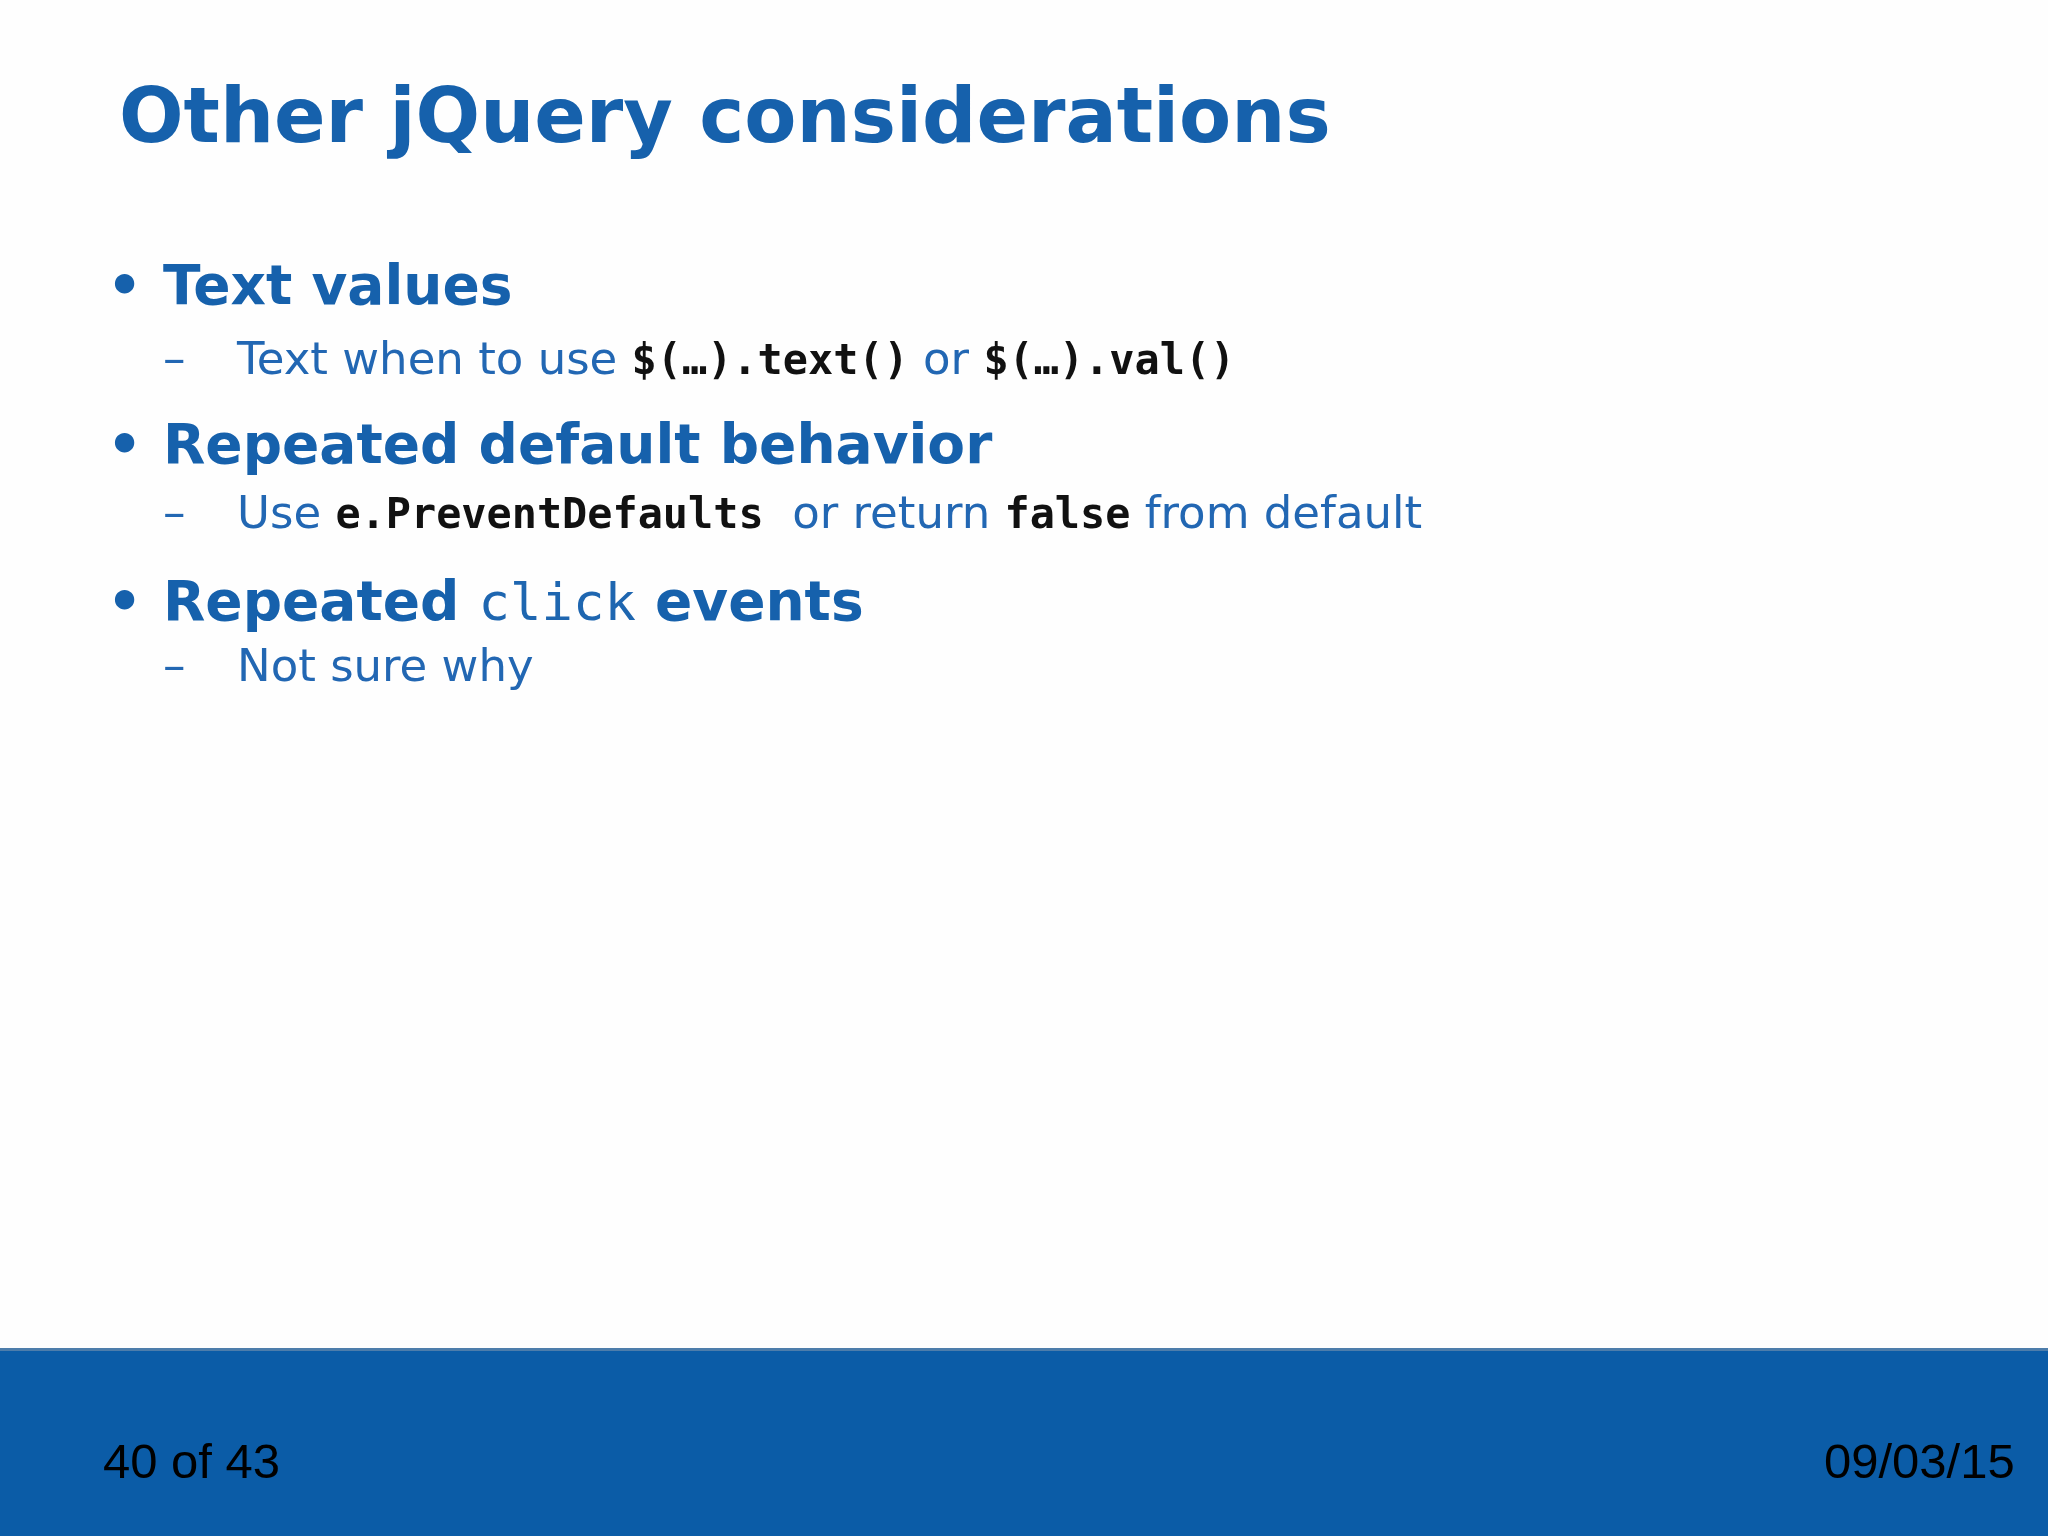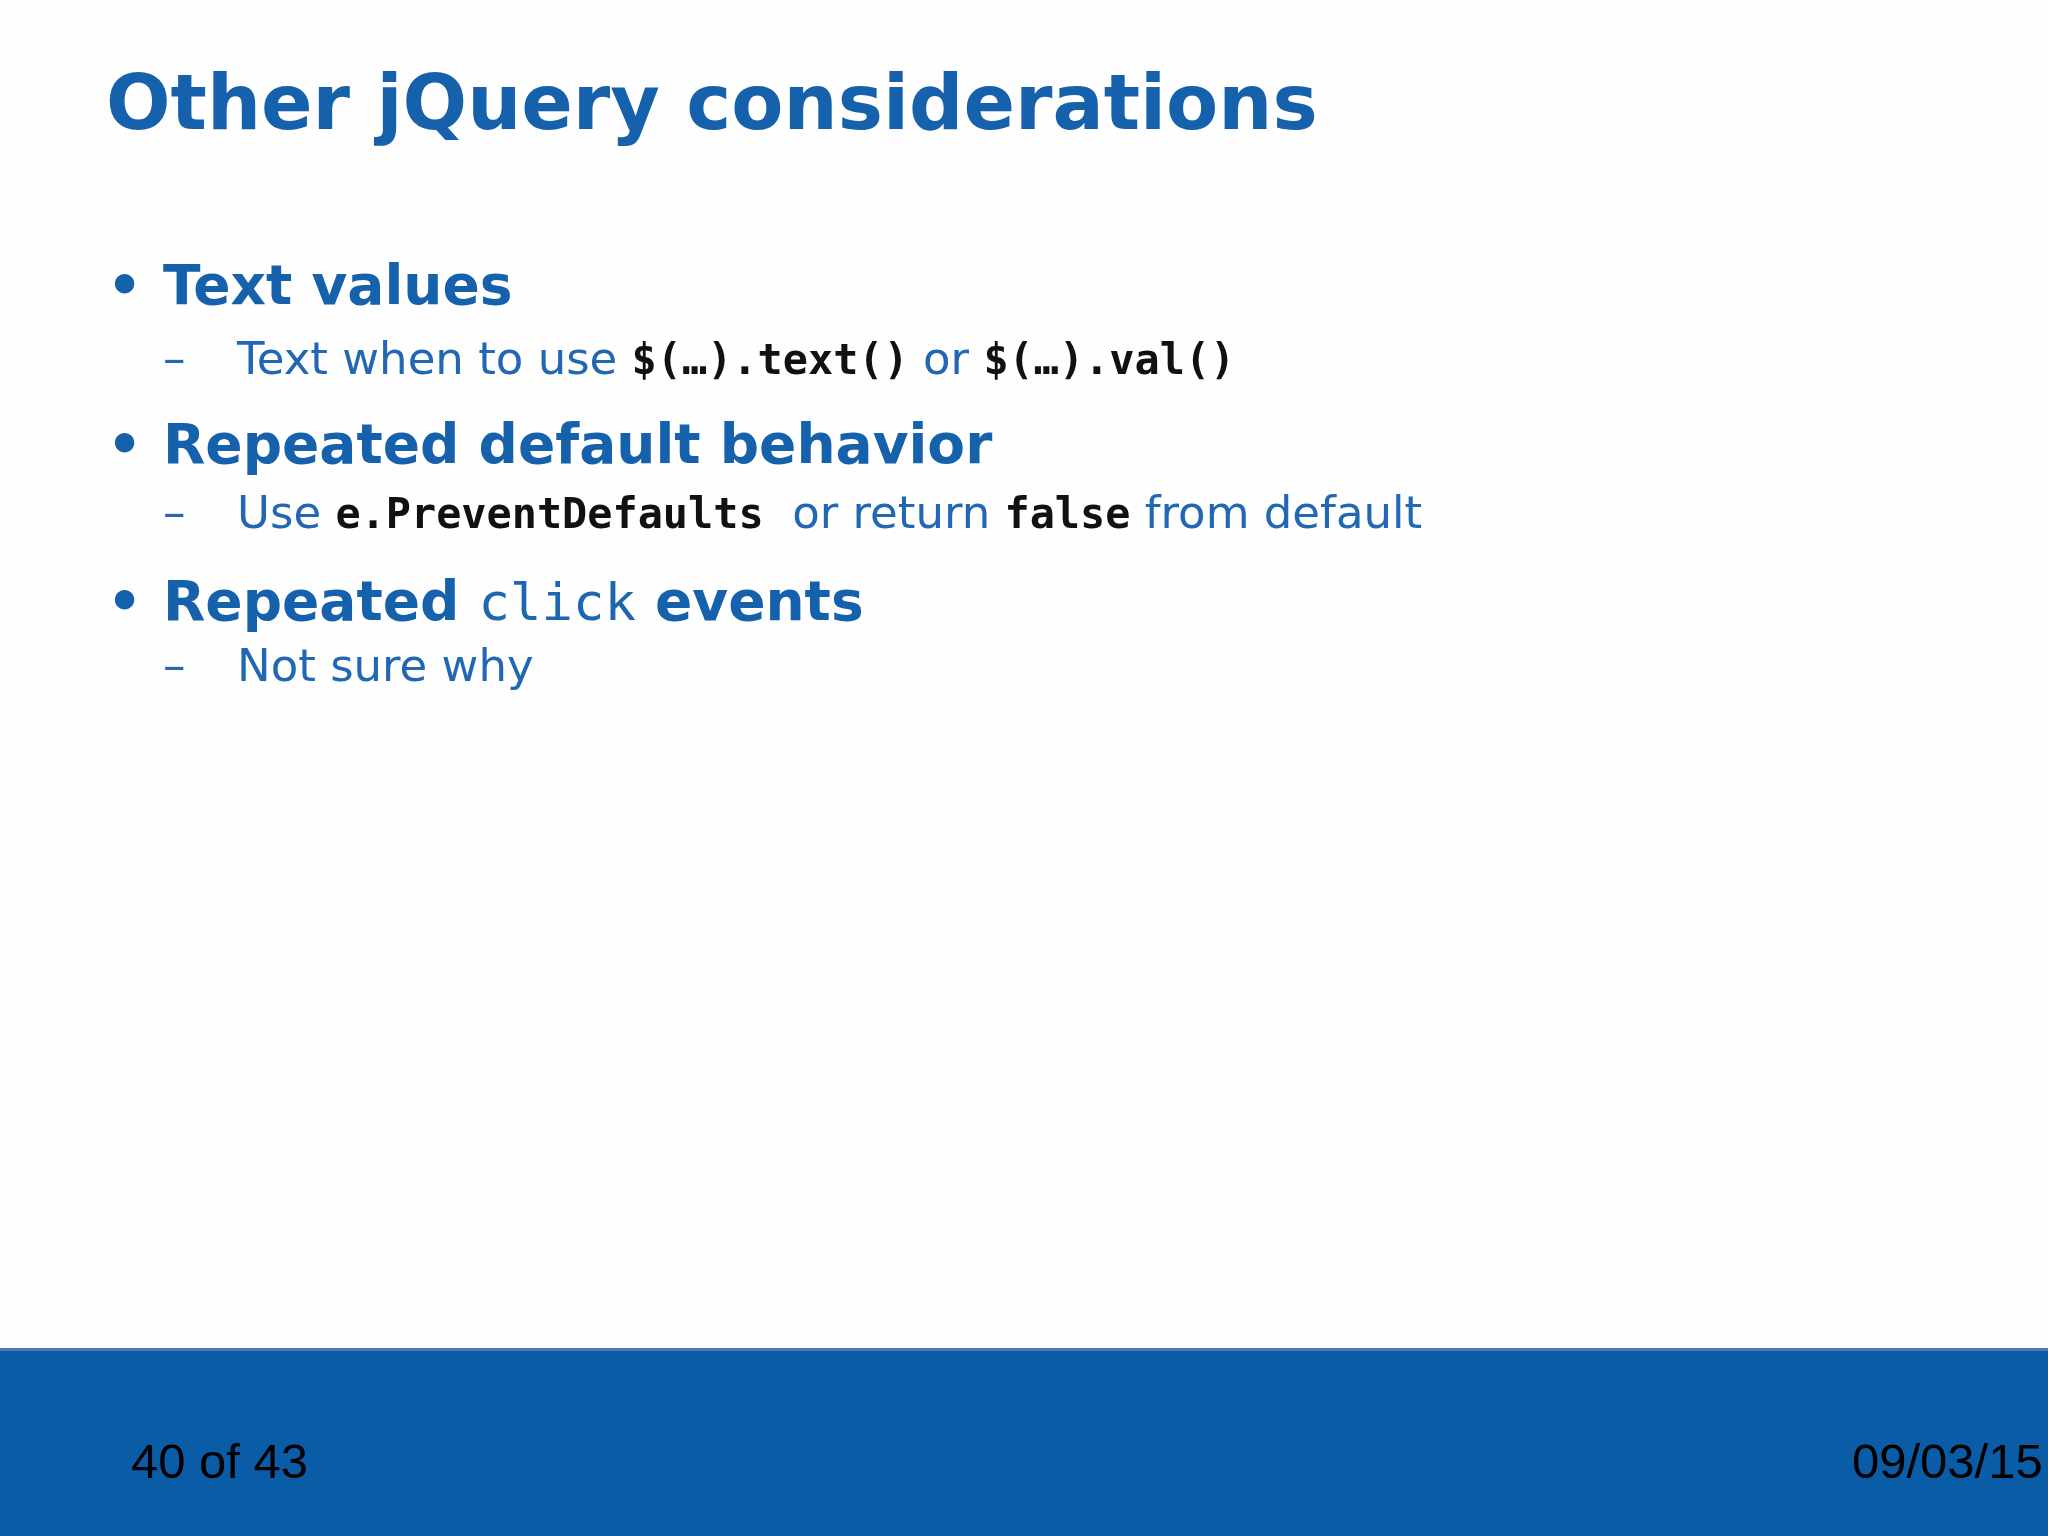--- a/index.html
+++ b/index.html
@@ -5,21 +5,21 @@
   html,body{margin:0;padding:0;}
   body{
     width:2048px;height:1536px;position:relative;overflow:hidden;
     background:#fefefe;
     font-family:"DejaVu Sans",sans-serif;
   }
   .slide{position:absolute;inset:0;}
 
   
   .title{
-    position:absolute;left:106px;top:57px;margin:0;
+    position:absolute;left:106px;top:57px;margin:13px;
     font-size:76px;font-weight:bold;line-height:1.2;
     color:#1661AC;white-space:nowrap;letter-spacing:0px;
   }
 
   
   .row{position:absolute;left:0;right:0;line-height:1.3;white-space:nowrap;}
   .row .mk{position:absolute;top:0;}
   .l1{padding-left:163px;font-size:55px;font-weight:bold;color:#1661AC;}
   .l1 .mk{left:107px;font-size:55px;}
   .l2{padding-left:237px;font-size:45px;font-weight:normal;color:#2267B3;}
@@ -34,21 +34,21 @@
   }
 
   
   .footer-bar{
     position:absolute;left:0;right:0;top:1348px;bottom:0;
     background:#0B5CA7;border-top:3px solid #4d7dab;box-sizing:border-box;
   }
   .footer-text{
     position:absolute;color:#000000;
     font-family:"Liberation Sans",sans-serif;
-    font-size:49px;line-height:1.22;margin-left:28px;
+    font-size:49px;line-height:1.22;
   }
   .page-indicator{left:103px;top:1432px;width:180px;}
   .deck-title{left:447px;top:1432px;white-space:nowrap;}
   .footer-date{left:1824px;top:1432px;white-space:nowrap;}
 </style>
 </head>
 <body>
 
 <div class="slide">
 

